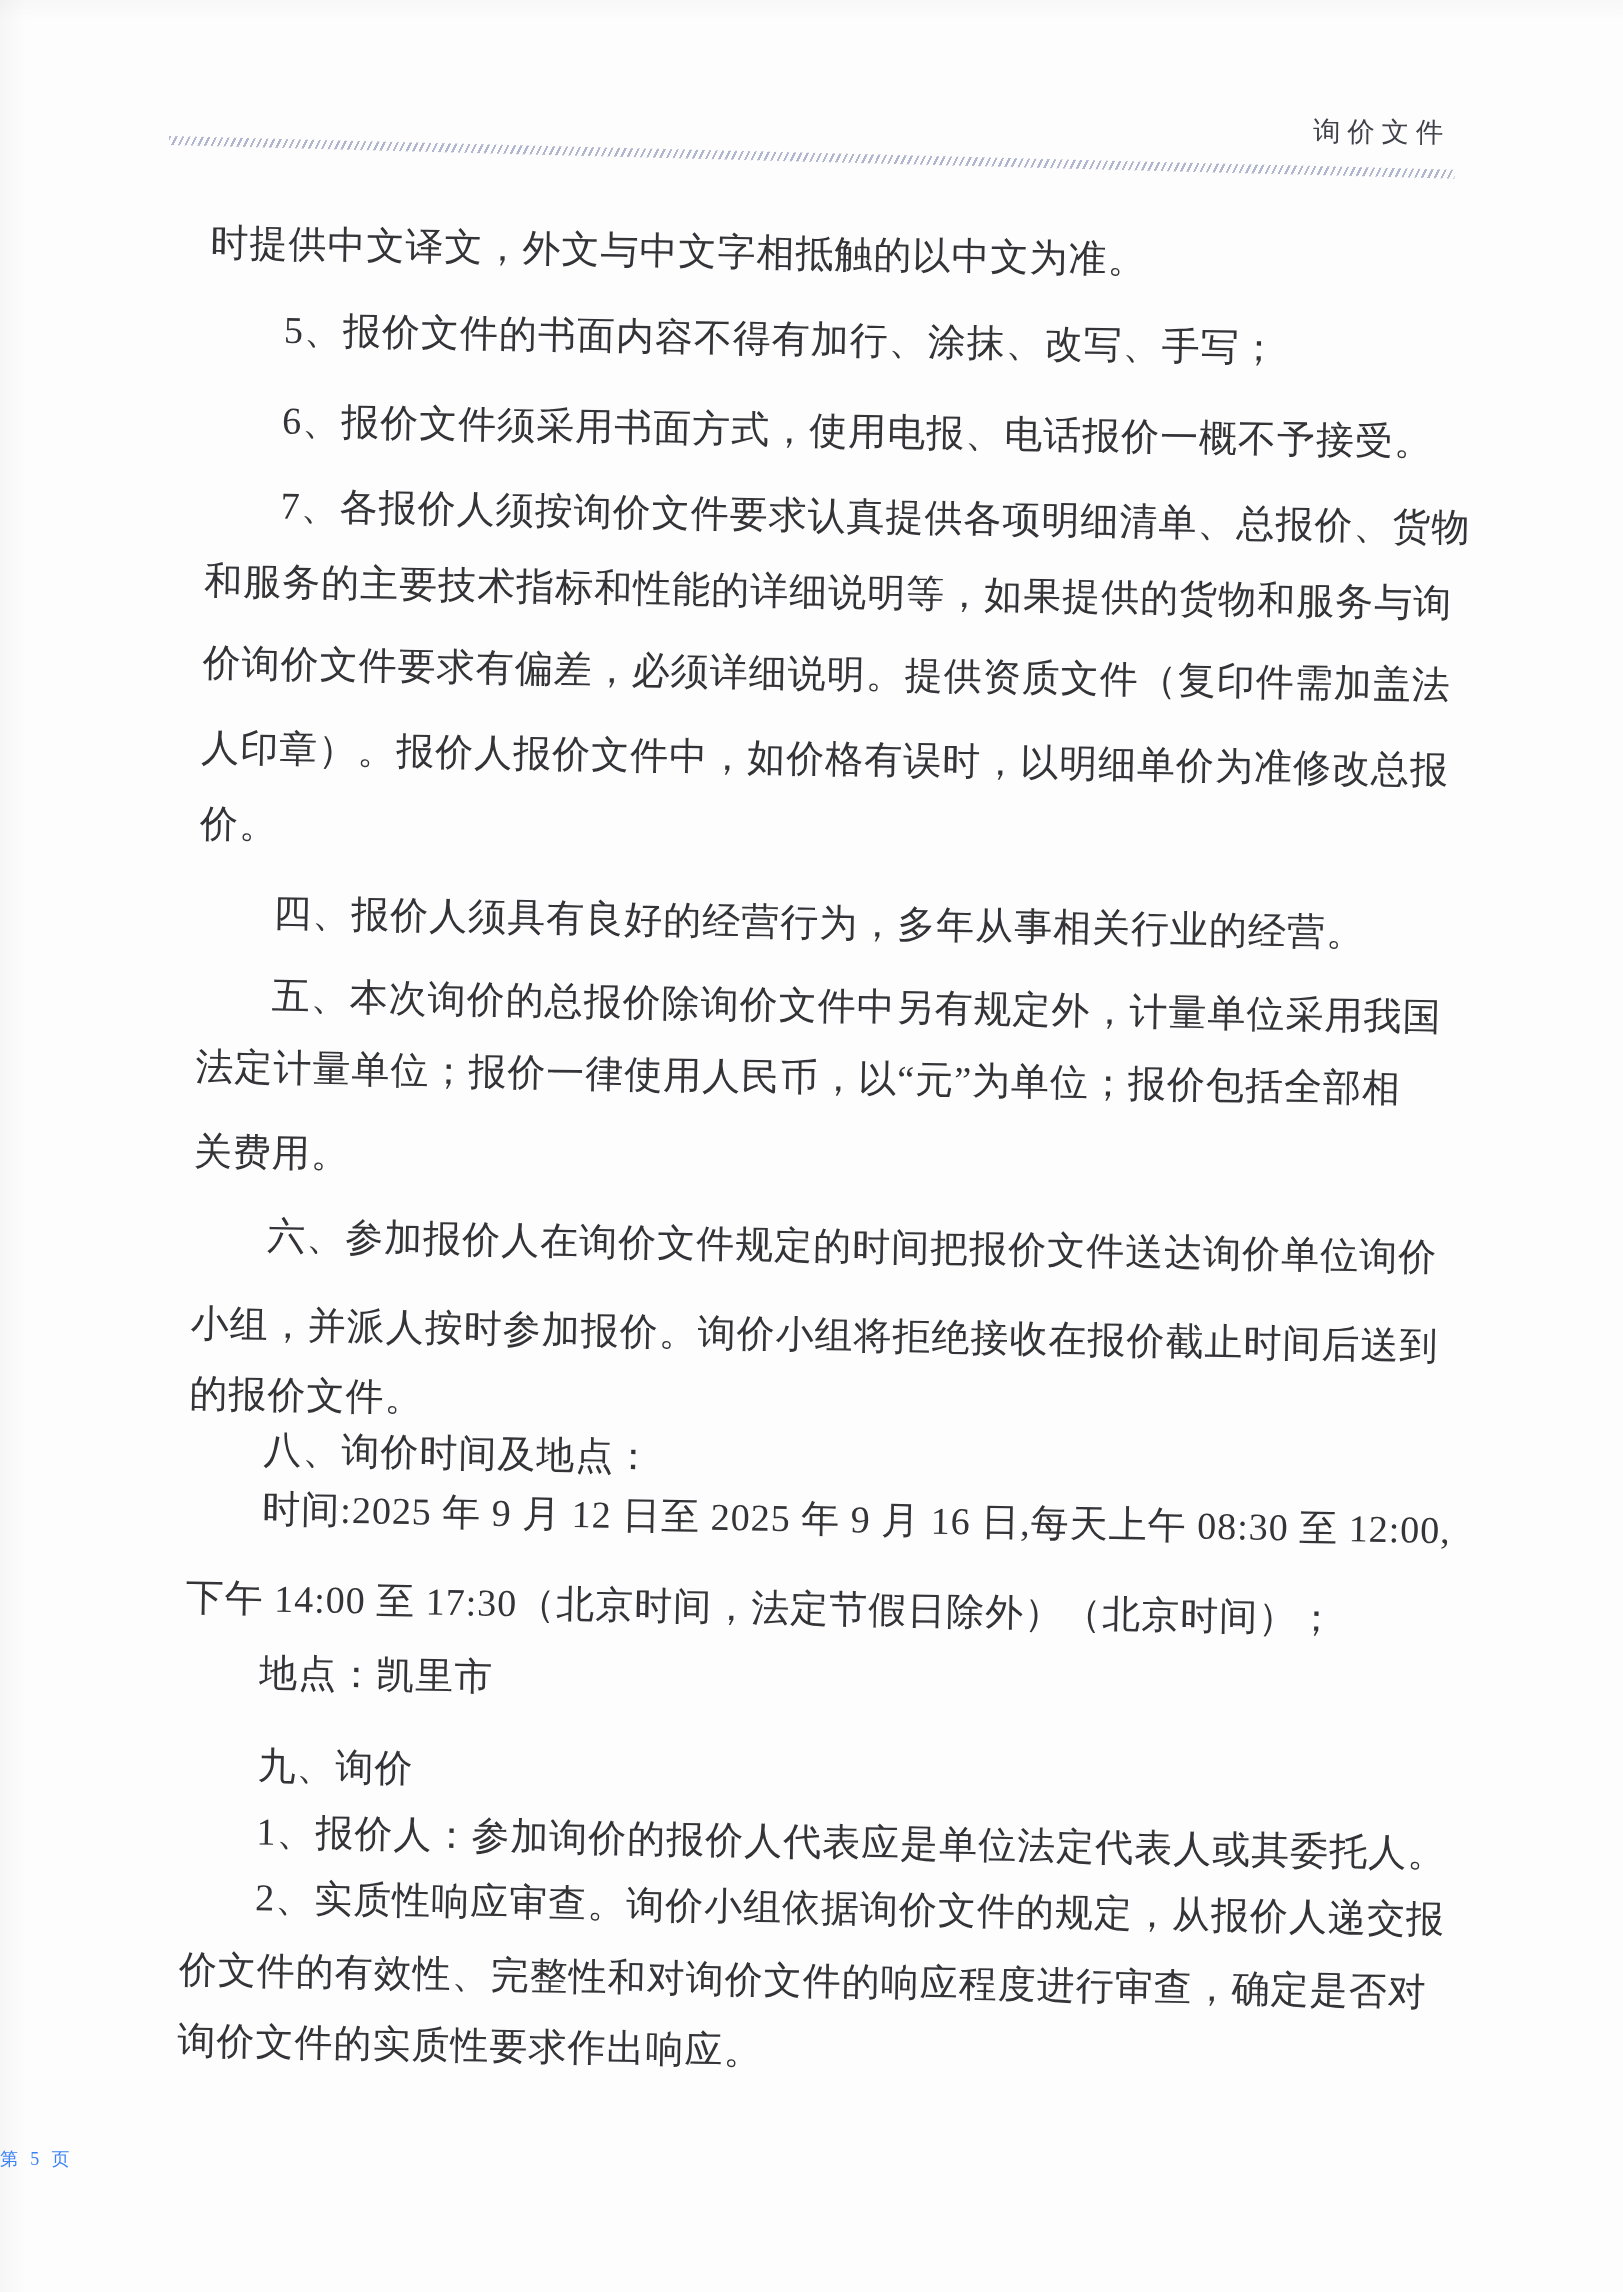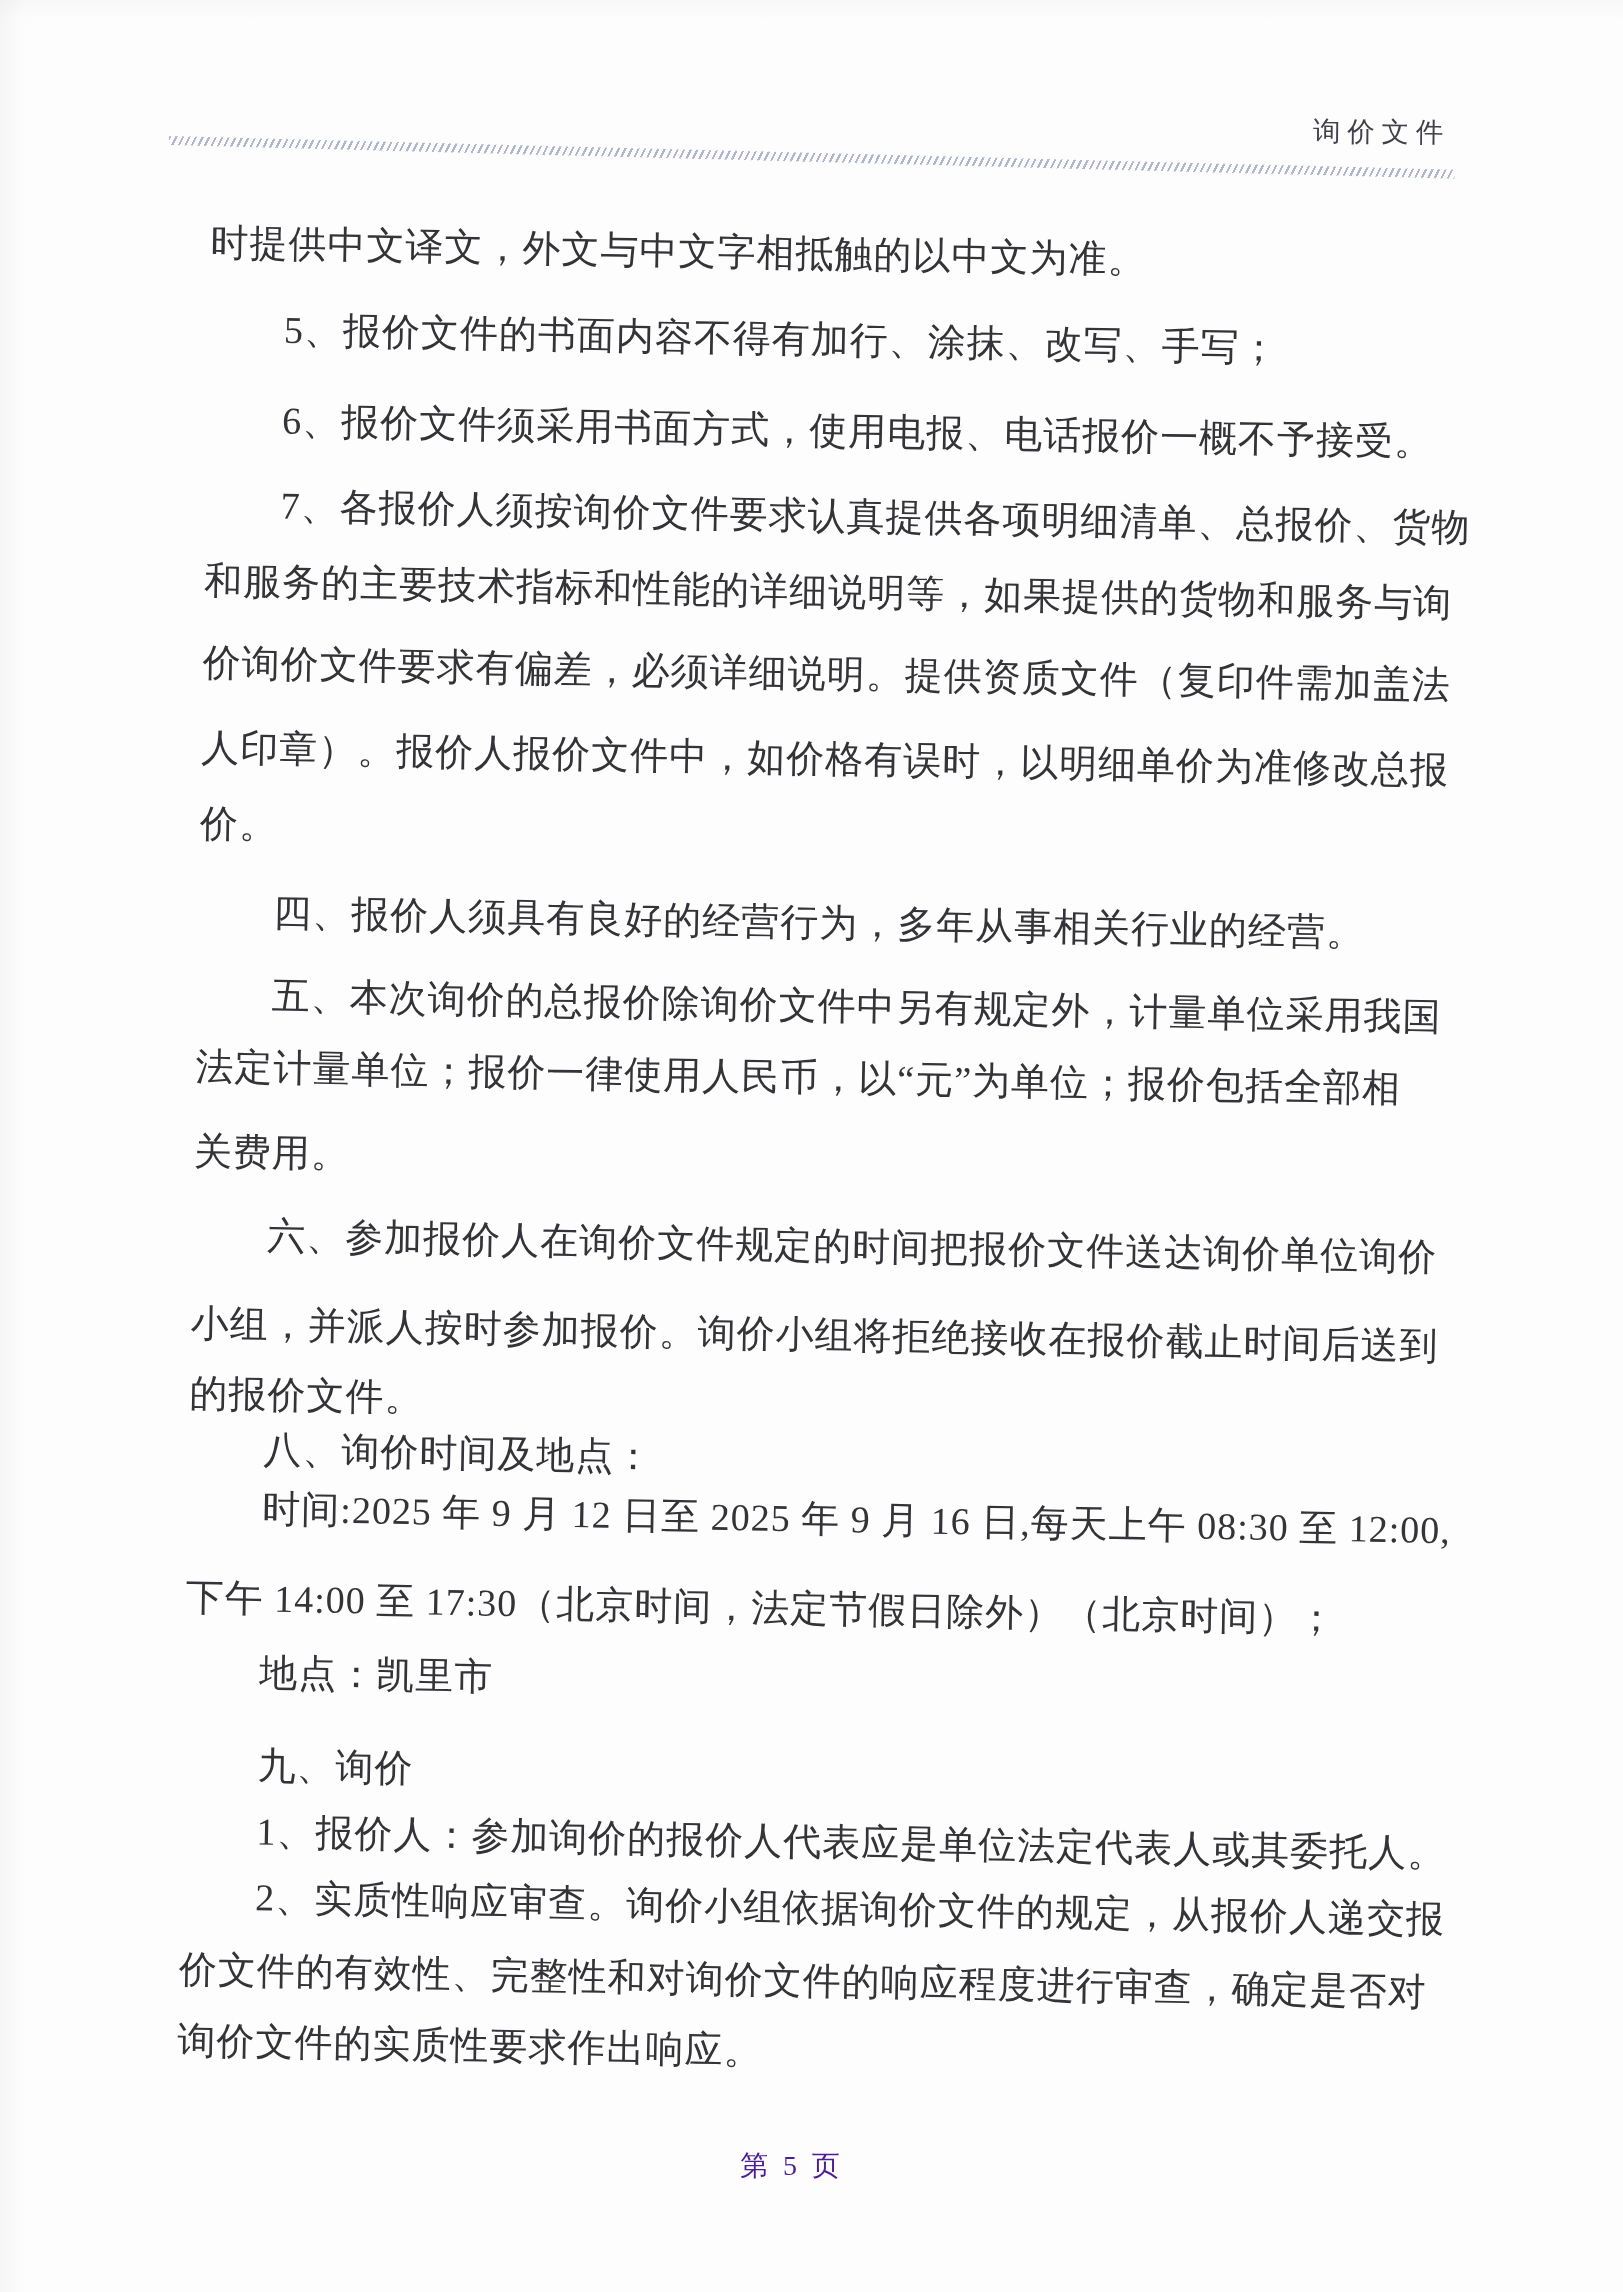--- a/index.html
+++ b/index.html
@@ -61,24 +61,24 @@
     font-size: 38px;
     letter-spacing: 1px;
     color: #333338;
     line-height: 1;
   }
   .page-footer {
     position: absolute;
     top: 2147px;
     left: 0;
     width: 1584px; 
-    text-align: center;
-    font-size: 28px;
+    text-align: left;
+    font-size: 18px;
     letter-spacing: 3.9px;
-    color: #4c1d95;
+    color: #3b82f6;
   }
 </style>
 </head>
 <body>
 
 <div class="page">
 
   <div class="header-label">询价文件</div>
 
   <div class="header-rule"></div>

